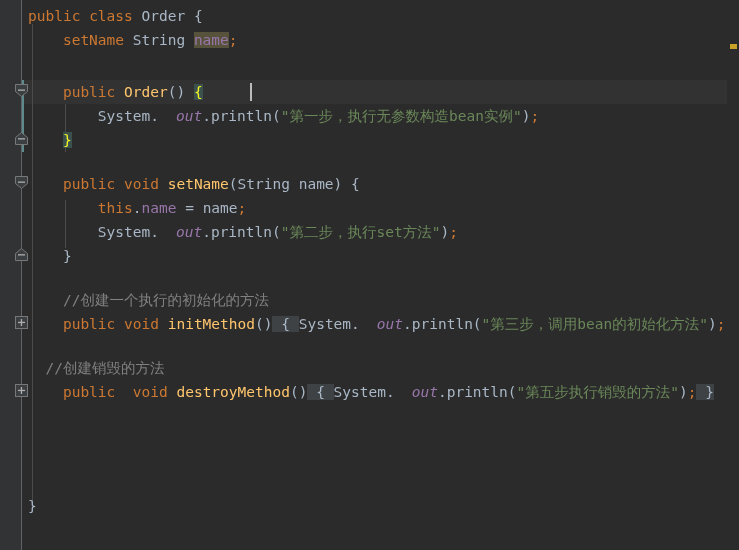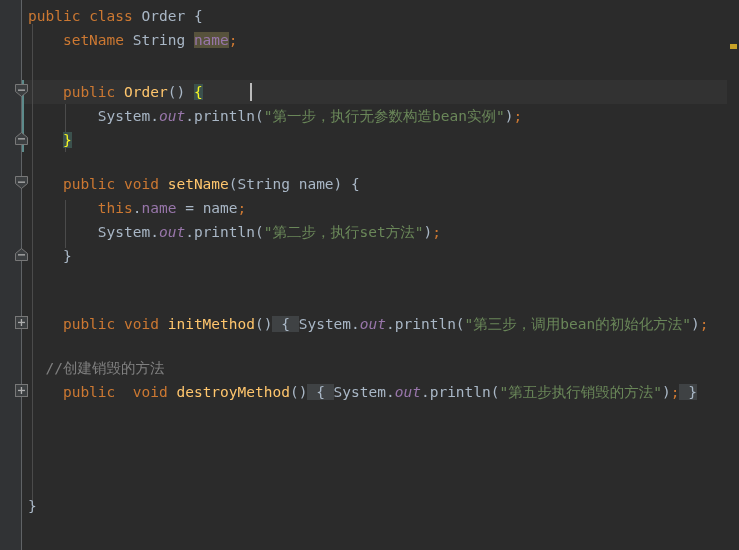--- a/index.html
+++ b/index.html
@@ -107,21 +107,21 @@
     color: #a9b7c6;
     z-index: 3;
   }
 
   
   .kw      { color: #cc7832; }
   .ident   { color: #a9b7c6; text-align: right; }
   .type    { color: #a9b7c6; }
   .method  { color: #ffc66d; }
   .field   { color: #9876aa; }
-  .statfld { color: #9876aa; font-style: italic; }
+  .statfld { color: #9876aa; font-style: italic; margin-left: 17px; }
   .str     { color: #6a8759; }
   .cmt     { color: #808080; }
   .punc    { color: #a9b7c6; }
   .semi    { color: #cc7832; }
 
   
   .hl-ident {
     background: #57523c;
   }
   .hl-brace-y {
@@ -186,20 +186,21 @@
     <div class="code-line" style="top:128px; left:6px;"><span class="punc">    </span><span class="hl-brace-y">}</span></div>
 
     <div class="code-line" style="top:172px; left:6px;"><span class="punc">    </span><span class="kw">public</span><span class="punc"> </span><span class="kw">void</span><span class="punc"> </span><span class="method">setName</span><span class="punc">(</span><span class="type">String</span><span class="punc"> </span><span class="ident">name</span><span class="punc">)</span><span class="punc"> </span><span class="punc">{</span></div>
 
     <div class="code-line" style="top:196px; left:6px;"><span class="punc">        </span><span class="kw">this</span><span class="punc">.</span><span class="field">name</span><span class="punc"> </span><span class="punc">=</span><span class="punc"> </span><span class="ident">name</span><span class="semi">;</span></div>
 
     <div class="code-line" style="top:220px; left:6px;"><span class="punc">        </span><span class="ident">System</span><span class="punc">.</span><span class="statfld">out</span><span class="punc">.</span><span class="ident">println</span><span class="punc">(</span><span class="str">"第二步，执行set方法"</span><span class="punc">)</span><span class="semi">;</span></div>
 
     <div class="code-line" style="top:244px; left:6px;"><span class="punc">    </span><span class="punc">}</span></div>
 
+    <div class="code-line" style="top:288px; left:6px;"><span class="punc">    </span><span class="cmt">//创建一个执行的初始化的方法</span></div>
 
     <div class="code-line" style="top:312px; left:6px;"><span class="punc">    </span><span class="kw">public</span><span class="punc"> </span><span class="kw">void</span><span class="punc"> </span><span class="method">initMethod</span><span class="punc">()</span><span class="hl-fold"> </span><span class="punc hl-fold">{</span><span class="hl-fold"> </span><span class="ident">System</span><span class="punc">.</span><span class="statfld">out</span><span class="punc">.</span><span class="ident">println</span><span class="punc">(</span><span class="str">"第三步，调用bean的初始化方法"</span><span class="punc">)</span><span class="semi">;</span></div>
 
     <div class="code-line" style="top:356px; left:6px;"><span class="punc">  </span><span class="cmt">//创建销毁的方法</span></div>
 
     <div class="code-line" style="top:380px; left:6px;"><span class="punc">    </span><span class="kw">public</span><span class="punc">  </span><span class="kw">void</span><span class="punc"> </span><span class="method">destroyMethod</span><span class="punc">()</span><span class="hl-fold"> </span><span class="punc hl-fold">{</span><span class="hl-fold"> </span><span class="ident">System</span><span class="punc">.</span><span class="statfld">out</span><span class="punc">.</span><span class="ident">println</span><span class="punc">(</span><span class="str">"第五步执行销毁的方法"</span><span class="punc">)</span><span class="semi">;</span><span class="hl-fold"> </span><span class="punc hl-fold">}</span></div>
 
     <div class="code-line" style="top:494px; left:6px;"><span class="punc">}</span></div>
 
   </div>

